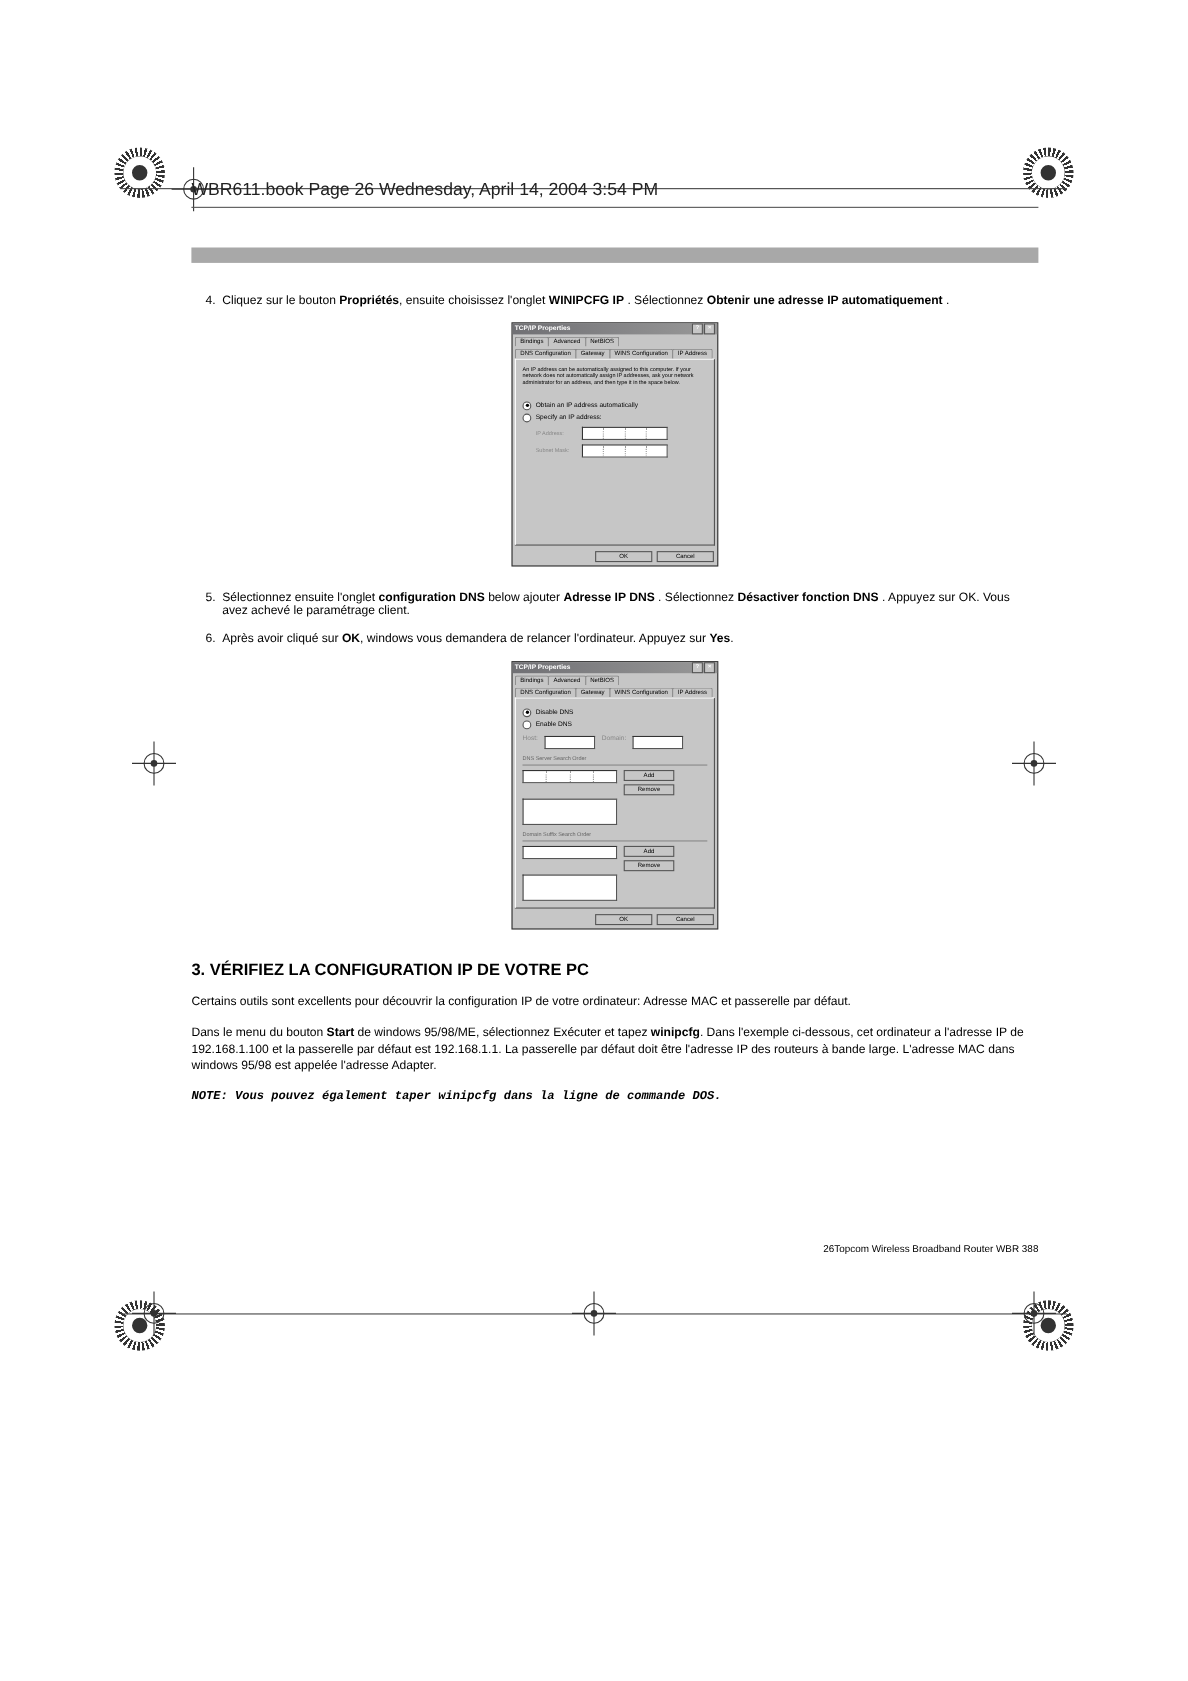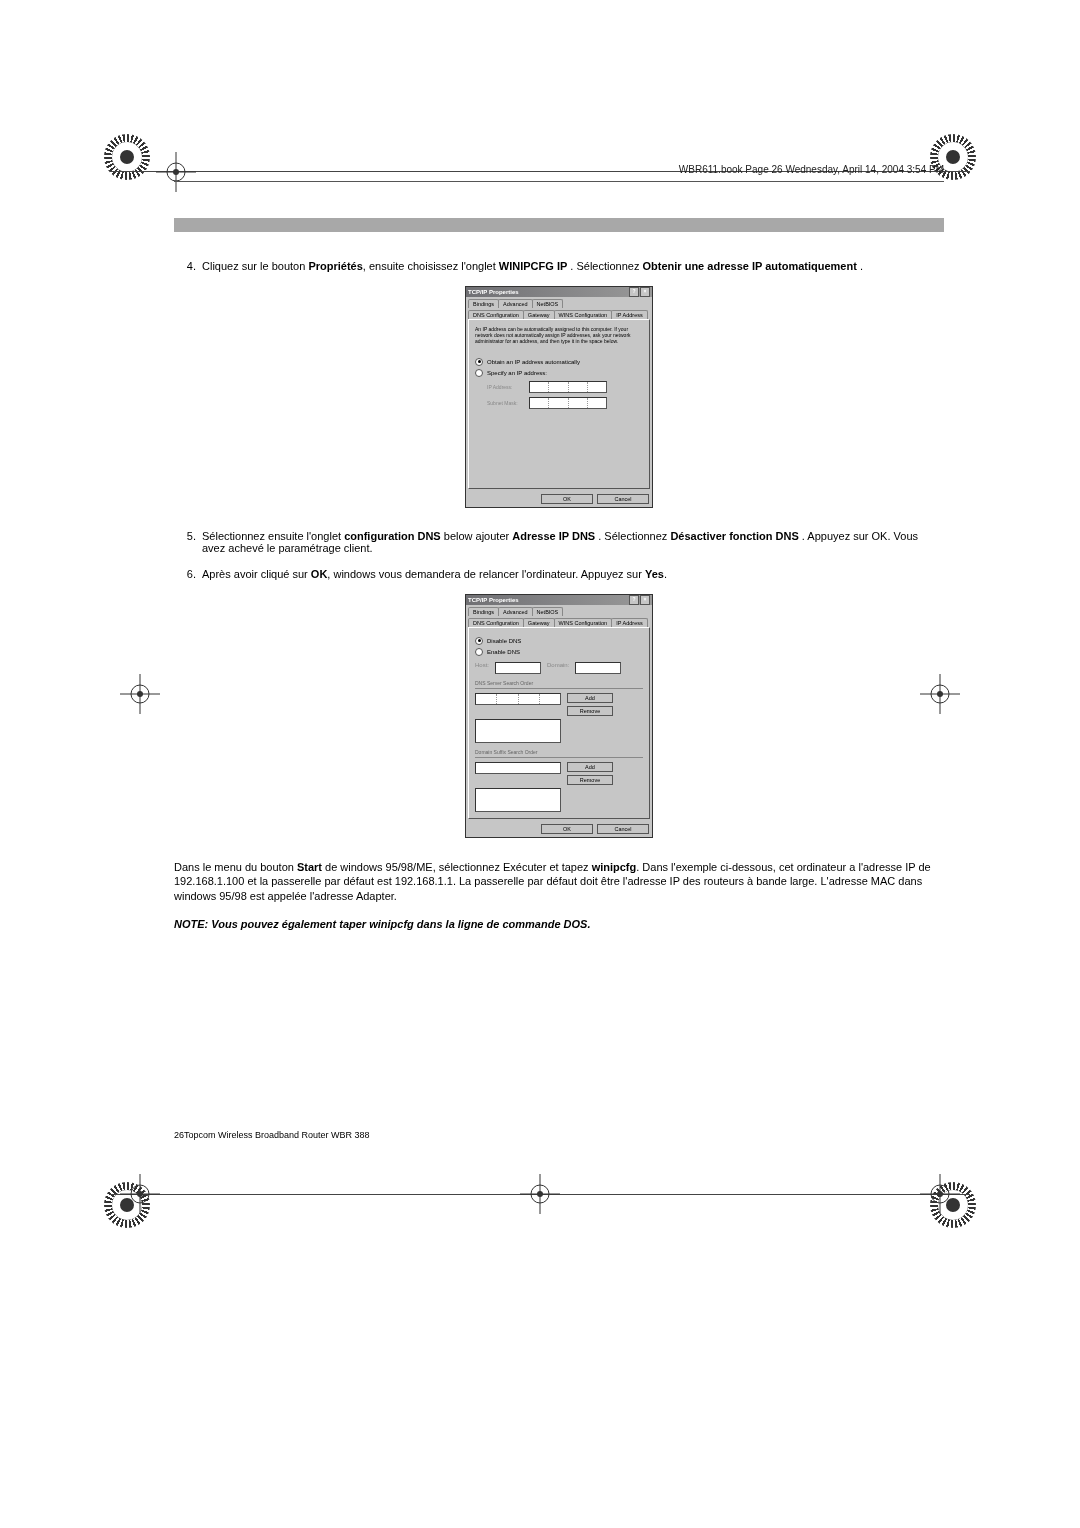--- a/index.html
+++ b/index.html
@@ -13,24 +13,23 @@
     height: 1528px;
     position: relative;
   }
   .page {
     position: absolute;
     left: 174px;
     top: 164px;
     width: 770px;
   }
   .headerline {
-    font-size: 10px;
+    font-size: 16px;
     color: #222;
     margin-bottom: 6px;
-    text-align: right;
   }
   .hr {
     height: 0.5px;
     background: #555;
     margin-bottom: 6px;
   }
   .graybar {
     height: 14px;
     background: #a8a8a8;
     margin-bottom: 28px;
@@ -230,28 +229,29 @@
   .bullet {
     font-size: 11px;
     font-weight: bold;
     margin-bottom: 10px;
   }
   .note {
     font-style: italic;
     font-weight: bold;
     font-size: 11px;
     margin-top: 10px;
+    font-family: Liberation Mono, monospace;
   }
   .footer {
     position: absolute;
     left: 174px;
     top: 1130px;
     width: 770px;
     display: flex;
-    justify-content: flex-start;
+    justify-content: flex-end;
     font-size: 9px;
   }
   
   .mark {
     position: absolute;
     width: 44px;
     height: 44px;
     pointer-events: none;
   }
   .mark svg { width: 44px; height: 44px; }
@@ -483,20 +483,22 @@
         </div>
         <div class="listbox" style="margin-top:3px"></div>
       </div>
       <div class="btnrow">
         <div class="wbutton">OK</div>
         <div class="wbutton">Cancel</div>
       </div>
     </div>
   </div>
 
+  <h2 class="section">3.   VÉRIFIEZ LA CONFIGURATION IP  DE VOTRE PC</h2>
+  <div class="para">Certains outils sont excellents pour découvrir la configuration IP de votre ordinateur: Adresse MAC et passerelle par défaut.</div>
   <div class="para">
     <span>Dans le menu du bouton </span><b>Start</b><span> de windows 95/98/ME, sélectionnez Exécuter et tapez </span><b>winipcfg</b><span>. Dans l'exemple ci-dessous, cet ordinateur a l'adresse IP de 192.168.1.100 et la passerelle par défaut est 192.168.1.1.  La passerelle par défaut doit être l'adresse IP des routeurs à bande large. L'adresse MAC dans windows 95/98 est appelée l'adresse Adapter.</span>
   </div>
   <div class="note">NOTE: Vous pouvez également taper winipcfg dans la ligne de commande DOS.</div>
 </div>
 
 <div class="footer">
   <span>26</span>
   <span>Topcom Wireless Broadband Router WBR 388</span>
 </div>

